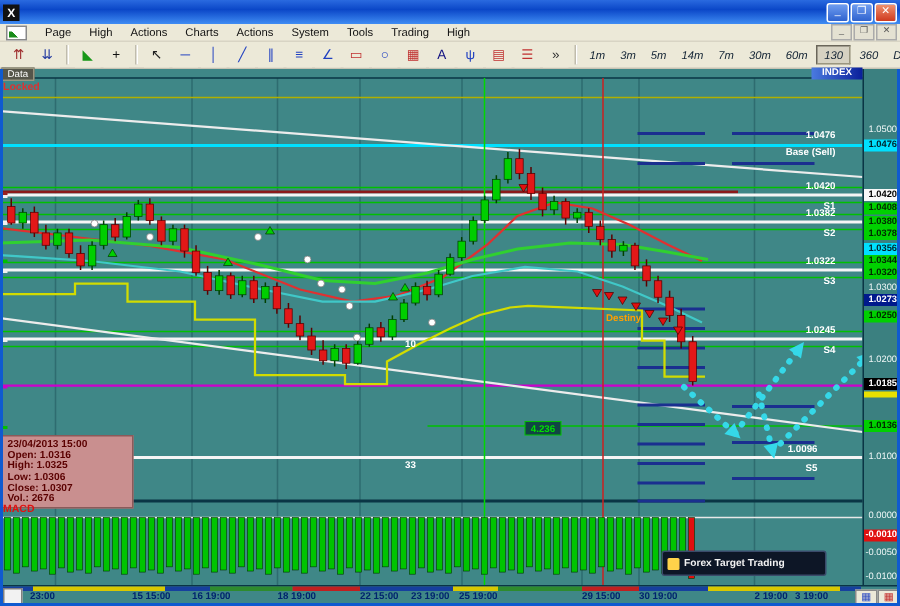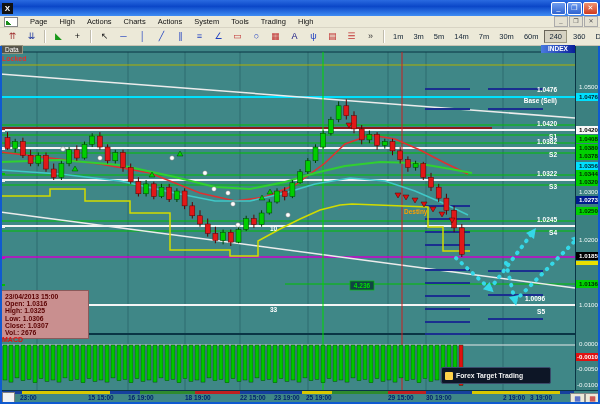--- a/index.html
+++ b/index.html
@@ -17,21 +17,21 @@
   #caps{margin-left:auto;display:flex;}
   #menubar{left:0;top:16px;width:600px;height:12px;background:#ece9d8;display:flex;align-items:center;border-bottom:1px solid #d8d4c4;box-sizing:border-box;}
   #menu-chart-icon{width:12px;height:8px;margin:0 6px 0 4px;background:#fff;border:1px solid #888;position:relative;}
   #menu-chart-icon:after{content:"";position:absolute;left:1px;bottom:1px;width:8px;height:4px;background:linear-gradient(45deg,#1a8c1a 50%,transparent 50%);}
   .menu-item{font-size:7.5px;color:#111;padding:12px 6px;}
   #menu-caps{margin-left:auto;display:flex;margin-right:2px;}
   .mini-cap{width:12px;height:9px;border:1px solid #aaa;background:#e4e1d2;color:#555;font-size:6px;line-height:8px;text-align:center;margin-left:1px;}
   #toolbar{left:0;top:28px;width:600px;height:18px;background:#ece9d8;display:flex;align-items:center;padding-left:3px;box-sizing:border-box;border-bottom:1px solid #c8c4b4;}
   .tb-btn{width:15px;height:14px;margin:0 1px;border:1px solid transparent;font-size:9px;line-height:13px;text-align:center;background:#ece9d8;}
   .tb-sep{width:1px;height:13px;background:#c0bcac;border-right:1px solid #fff;margin:0 3px;}
-  .tf{font-size:7.5px;color:#123;padding:1px 4px;margin:12px 1px;}
+  .tf{font-size:7.5px;color:#123;padding:1px 4px;margin:12px 1px;font-style:italic;}
   .tf.active{background:#d6d2c2;border:1px solid #9a967f;border-top-color:#6a665a;border-left-color:#6a665a;}
   
   #chartbg{left:0;top:46px;width:600px;height:358px;background:#3f8787;}
   #cv{left:0;top:0;z-index:2;}
   #data-tab{left:1px;top:45px;background:#55554a;color:#fff;border:1px solid #99957f;padding:0 3px;font-size:6.5px;z-index:4;}
   #locked{left:2px;top:55px;color:#e03030;font-weight:bold;font-size:7px;z-index:4;}
   #index-badge{left:541px;top:45px;width:34px;background:linear-gradient(90deg,#4a7ae0,#0a1f9a);color:#fff;font-weight:bold;font-size:6.5px;text-align:center;z-index:4;padding:0 0 1px 0;}
   #infobox{left:1px;top:290px;width:88px;background:#c98f8f;border:1px solid #8a5a5a;color:#5a0000;font-size:6.8px;font-weight:bold;line-height:7.2px;padding:2px 3px;box-sizing:border-box;z-index:4;}
   #macd-label{left:2px;top:336px;color:#e01010;font-weight:bold;font-size:7px;z-index:4;}
   
@@ -118,21 +118,21 @@
         <div class="tb-sep"></div>
       </div>
     <div id="tb-timeframes" style="display:flex;align-items:center;">
         <div class="tf">1m</div>
         <div class="tf">3m</div>
         <div class="tf">5m</div>
         <div class="tf">14m</div>
         <div class="tf">7m</div>
         <div class="tf">30m</div>
         <div class="tf">60m</div>
-        <div class="tf tf active">240</div>
+        <div class="tf tf active">130</div>
         <div class="tf">360</div>
         <div class="tf">D</div>
       </div>
 
   </div>
 
   <div class="abs" id="chartbg"></div>
 
   <svg class="abs" id="cv" width="600" height="404" viewBox="0 0 600 404">
       <line x1="37" y1="52" x2="37" y2="390" stroke="rgba(8,48,58,0.3)" stroke-width="1"></line>

